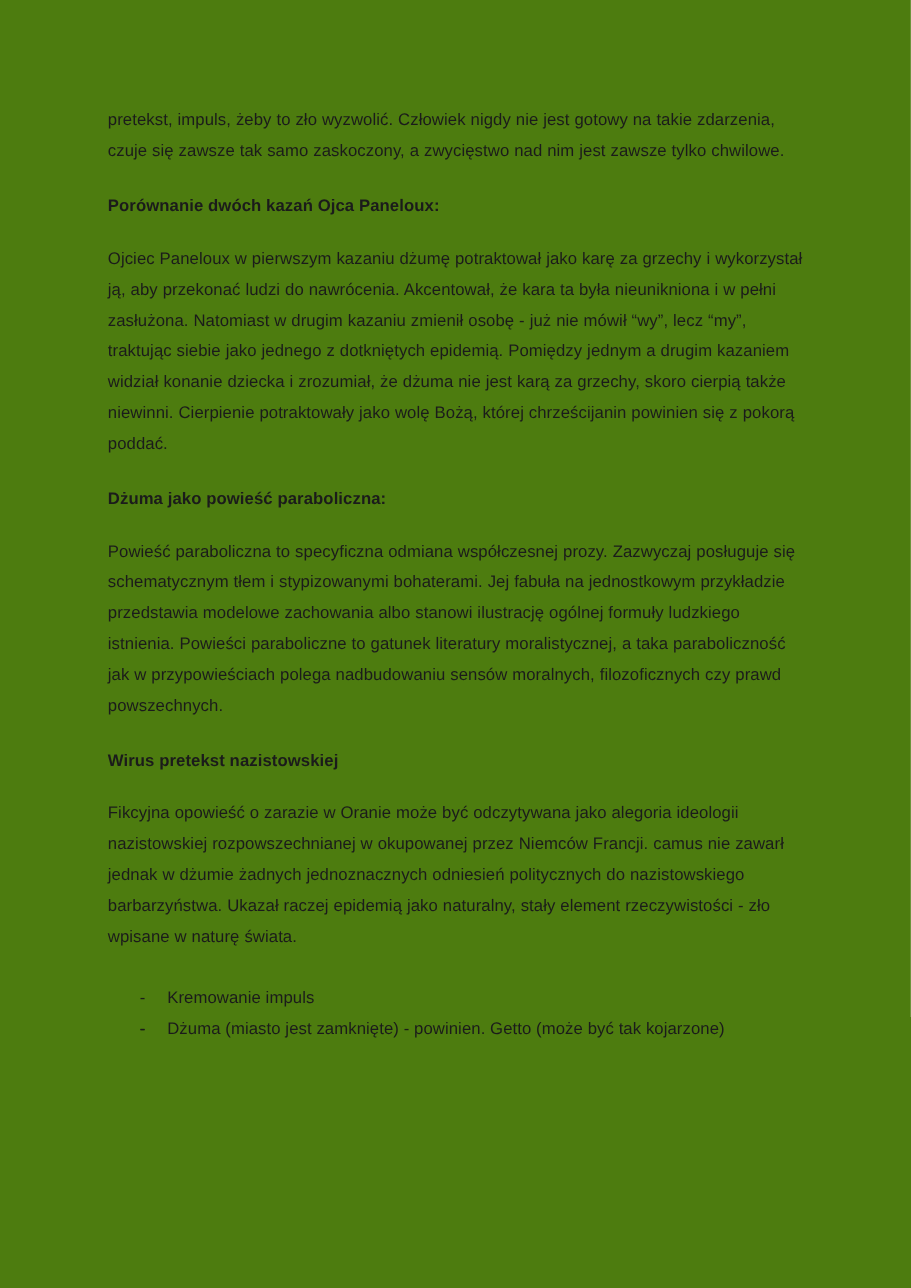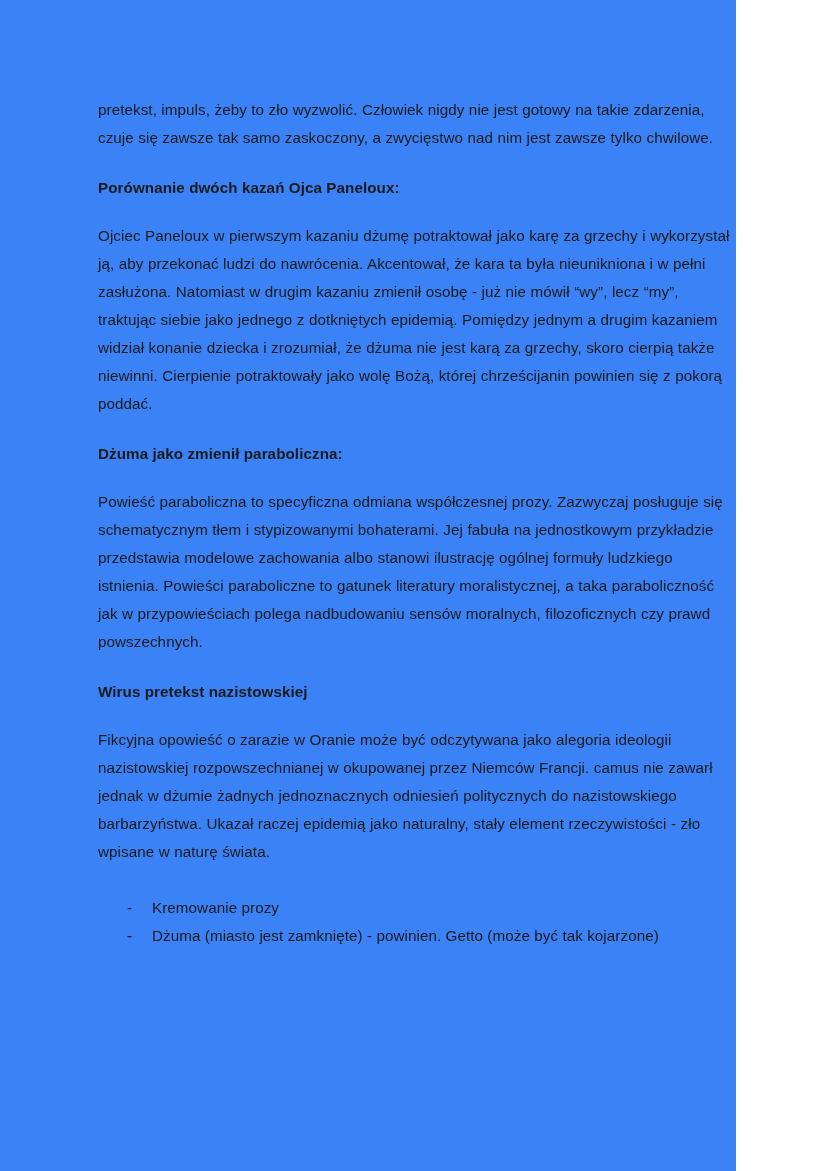--- a/index.html
+++ b/index.html
@@ -13,23 +13,23 @@
     width: 828px;
     height: 1171px;
     font-family: "Liberation Sans", sans-serif;
     color: #1b1b1b;
     -webkit-font-smoothing: antialiased;
     overflow: hidden;
   }
 
   .page {
     position: relative;
-    width: 736px;
+    width: 828px;
     height: 1171px;
-    background: #3b82f6;
+    background: #4d7c0f;
     box-sizing: border-box;
     padding: 96px 100px 0 98px;
   }
 
   .doc-body {
     width: 632px;
   }
 
   p.para {
     margin: 0 0 22px 0;
@@ -85,23 +85,23 @@
 </style>
 </head>
 <body style="background: rgb(255, 255, 255); color: rgb(27, 27, 27);">
 
 <div class="page">
   <div class="doc-body">
 
   <p class="para">pretekst, impuls, żeby to zło wyzwolić. Człowiek nigdy nie jest gotowy na takie zdarzenia, czuje się zawsze tak samo zaskoczony, a zwycięstwo nad nim jest zawsze tylko chwilowe.</p>
       <h2 class="heading">Porównanie dwóch kazań Ojca Paneloux:</h2>
       <p class="para">Ojciec Paneloux w pierwszym kazaniu dżumę potraktował jako karę za grzechy i wykorzystał ją, aby przekonać ludzi do nawrócenia. Akcentował, że kara ta była nieunikniona i w pełni zasłużona. Natomiast w drugim kazaniu zmienił osobę - już nie mówił “wy”, lecz “my”, traktując siebie jako jednego z dotkniętych epidemią. Pomiędzy jednym a drugim kazaniem widział konanie dziecka i zrozumiał, że dżuma nie jest karą za grzechy, skoro cierpią także niewinni. Cierpienie potraktowały jako wolę Bożą, której chrześcijanin powinien się z pokorą poddać.</p>
-      <h2 class="heading">Dżuma jako zmienił paraboliczna:</h2>
+      <h2 class="heading">Dżuma jako powieść paraboliczna:</h2>
       <p class="para">Powieść paraboliczna to specyficzna odmiana współczesnej prozy. Zazwyczaj posługuje się schematycznym tłem i stypizowanymi bohaterami. Jej fabuła na jednostkowym przykładzie przedstawia modelowe zachowania albo stanowi ilustrację ogólnej formuły ludzkiego istnienia. Powieści paraboliczne to gatunek literatury moralistycznej, a taka paraboliczność jak w przypowieściach polega nadbudowaniu sensów moralnych, filozoficznych czy prawd powszechnych.</p>
       <h2 class="heading">Wirus pretekst nazistowskiej</h2>
       <p class="para">Fikcyjna opowieść o zarazie w Oranie może być odczytywana jako alegoria ideologii nazistowskiej rozpowszechnianej w okupowanej przez Niemców Francji. camus nie zawarł jednak w dżumie żadnych jednoznacznych odniesień politycznych do nazistowskiego barbarzyństwa. Ukazał raczej epidemią jako naturalny, stały element rzeczywistości - zło wpisane w naturę świata.</p>
       <ul class="dash-list">
-        <li class="dash-item"><span class="dash">-</span><span class="li-text">Kremowanie prozy</span></li>
+        <li class="dash-item"><span class="dash">-</span><span class="li-text">Kremowanie impuls</span></li>
         <li class="dash-item"><span class="dash">-</span></li>
         <li class="dash-item"><span class="dash">-</span><span class="li-text">Dżuma (miasto jest zamknięte) - powinien. Getto (może być tak kojarzone)</span></li>
       </ul>
     </div>
 </div>
 
 </body></html>

